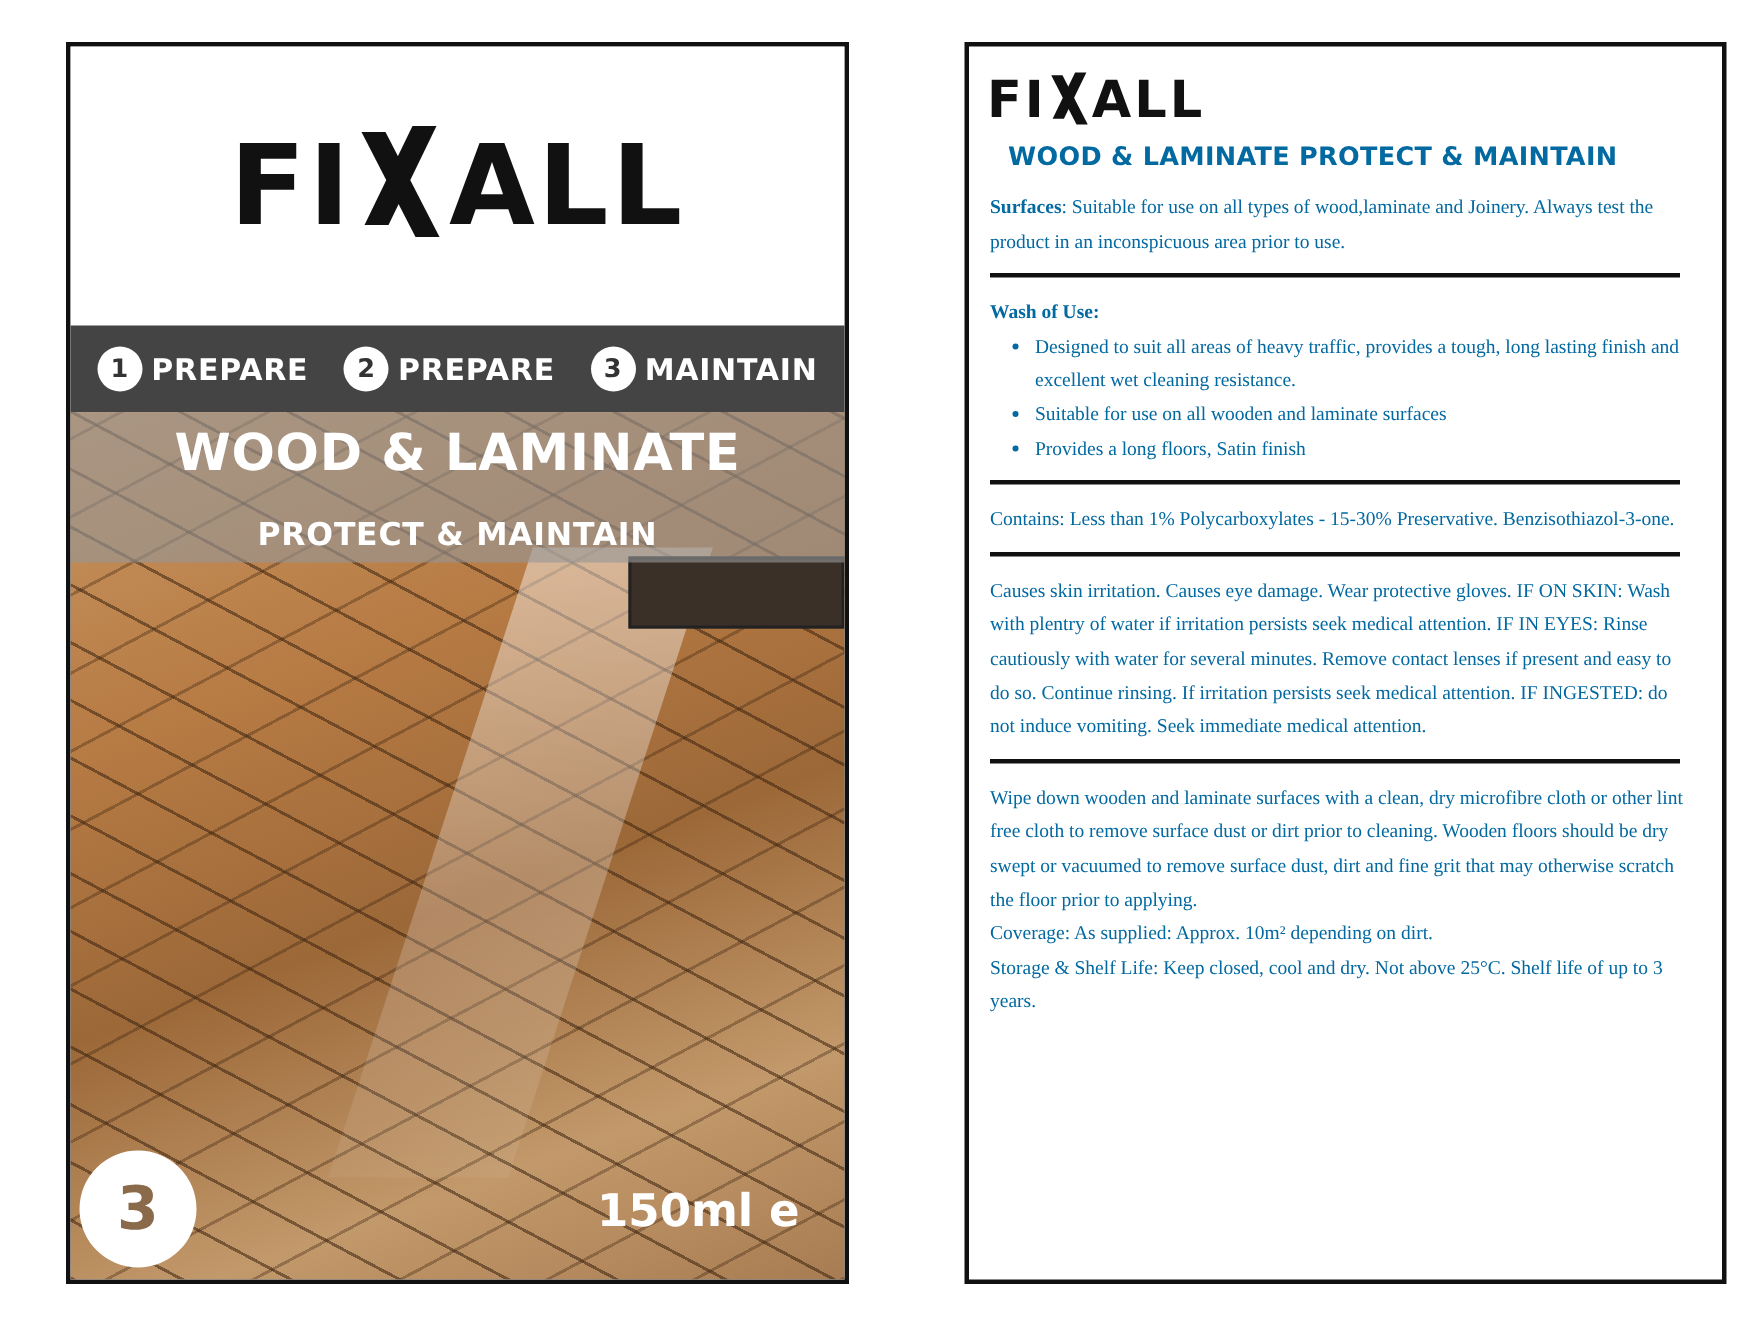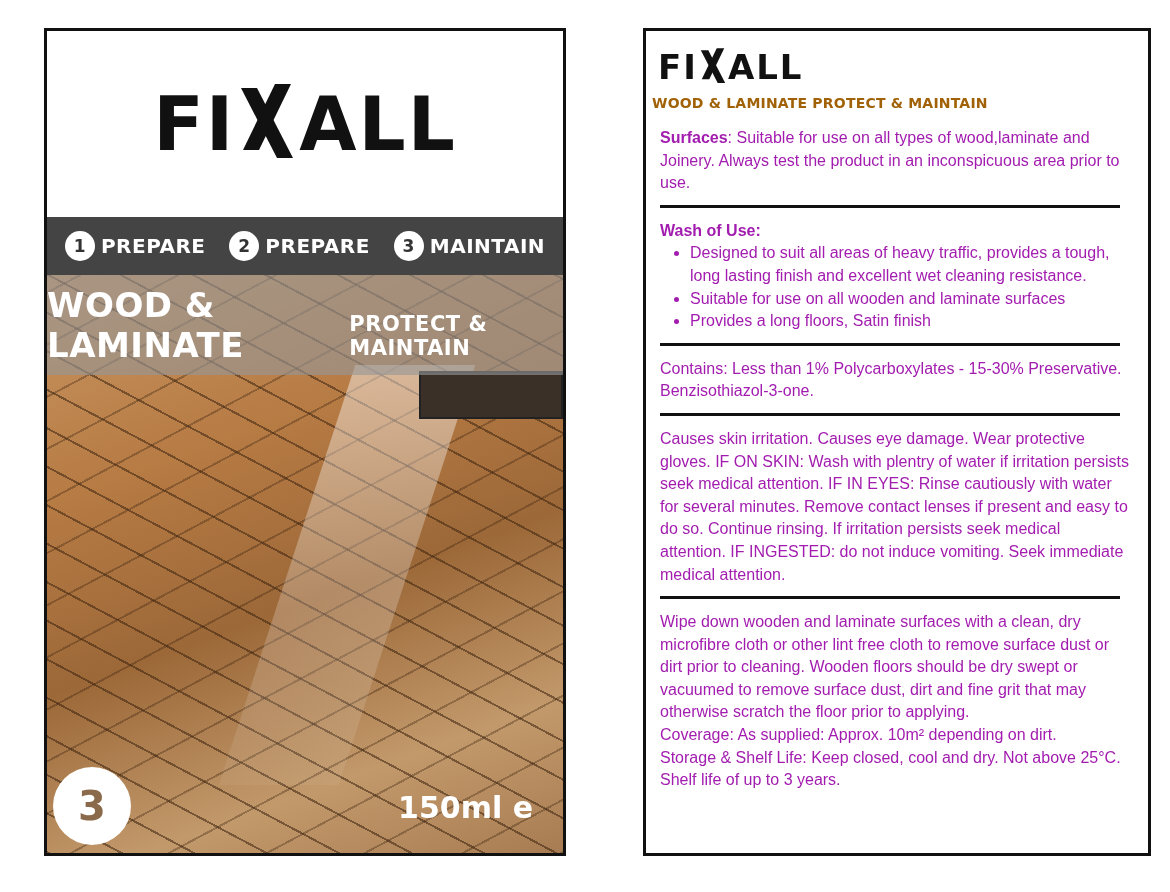--- a/index.html
+++ b/index.html
@@ -18,32 +18,32 @@
   .step-num { width:30px; height:30px; border-radius:50%; background:#fff; color:#333; display:flex; align-items:center; justify-content:center; font-size:17px; font-weight:900; }
 
   .photo { position:absolute; left:0; top:244px; width:100%; height:578px; overflow:hidden;
     background:
       repeating-linear-gradient(28deg, rgba(60,35,15,0.55) 0 2px, transparent 2px 34px),
       repeating-linear-gradient(-28deg, rgba(60,35,15,0.35) 0 2px, transparent 2px 46px),
       linear-gradient(160deg, #c89562 0%, #b77b44 30%, #9c6838 55%, #c2996b 80%, #a87c52 100%);
   }
   .photo .shine { position:absolute; left:240px; top:90px; width:120px; height:420px; background:linear-gradient(180deg, rgba(255,255,255,0.45), rgba(255,255,255,0.05)); transform:skewX(-18deg); }
   .photo .tray { position:absolute; right:0; top:96px; width:140px; height:44px; background:#3a3028; border:2px solid #222; }
-  .title-band { position:absolute; left:0; top:0; width:100%; height:100px; background:rgba(150,150,150,0.62); display:flex; flex-direction:row; align-items:center; justify-content:center; }
+  .title-band { position:absolute; left:0; top:0; width:100%; height:100px; background:rgba(150,150,150,0.62); display:flex; flex-direction:column; align-items:center; justify-content:center; }
   .title-main { color:#fff; font-weight:900; font-size:34px; letter-spacing:0.5px; }
   .title-sub { color:#fff; font-weight:900; font-size:21px; margin-top:22px; letter-spacing:0.5px; }
 
   .badge { position:absolute; left:6px; bottom:8px; width:78px; height:78px; border-radius:50%; background:#fff; display:flex; align-items:center; justify-content:center; color:#8a6a4a; font-size:40px; font-weight:900; }
   .volume { position:absolute; right:30px; bottom:28px; color:#fff; font-weight:700; font-size:30px; }
 
   
   .back { position:absolute; left:643px; top:28px; width:502px; height:822px; border:3px solid #111; background:#fff; overflow:hidden; }
   .back .logo { font-size:34px; position:absolute; left:12px; top:16px; }
-  .back-title { position:absolute; left:6px; top:64px; font-family:"DejaVu Sans", sans-serif; font-weight:900; font-size:14px; color:#a16207; letter-spacing:0.2px; white-space:nowrap; }
-  .back-body { position:absolute; left:14px; top:96px; width:470px; font-family:Liberation Sans, sans-serif; font-size:16px; line-height:22.6px; color:#a21caf; }
+  .back-title { position:absolute; left:26px; top:64px; font-family:"DejaVu Sans", sans-serif; font-weight:900; font-size:17px; color:#0369a1; letter-spacing:0.2px; white-space:nowrap; }
+  .back-body { position:absolute; left:14px; top:96px; width:470px; font-family:Liberation Serif, serif; font-size:13px; line-height:22.6px; color:#0369a1; }
   .back-body p { margin:0; }
   .rule { height:3px; background:#111; margin:10px 14px 12px 0; width:460px; }
   .field-head { font-weight:700; }
   .bullets { margin:0; padding-left:30px; }
   .bullets li { margin:0; }
   .b { font-weight:700; }
 </style>
 </head>
 <body>
 

